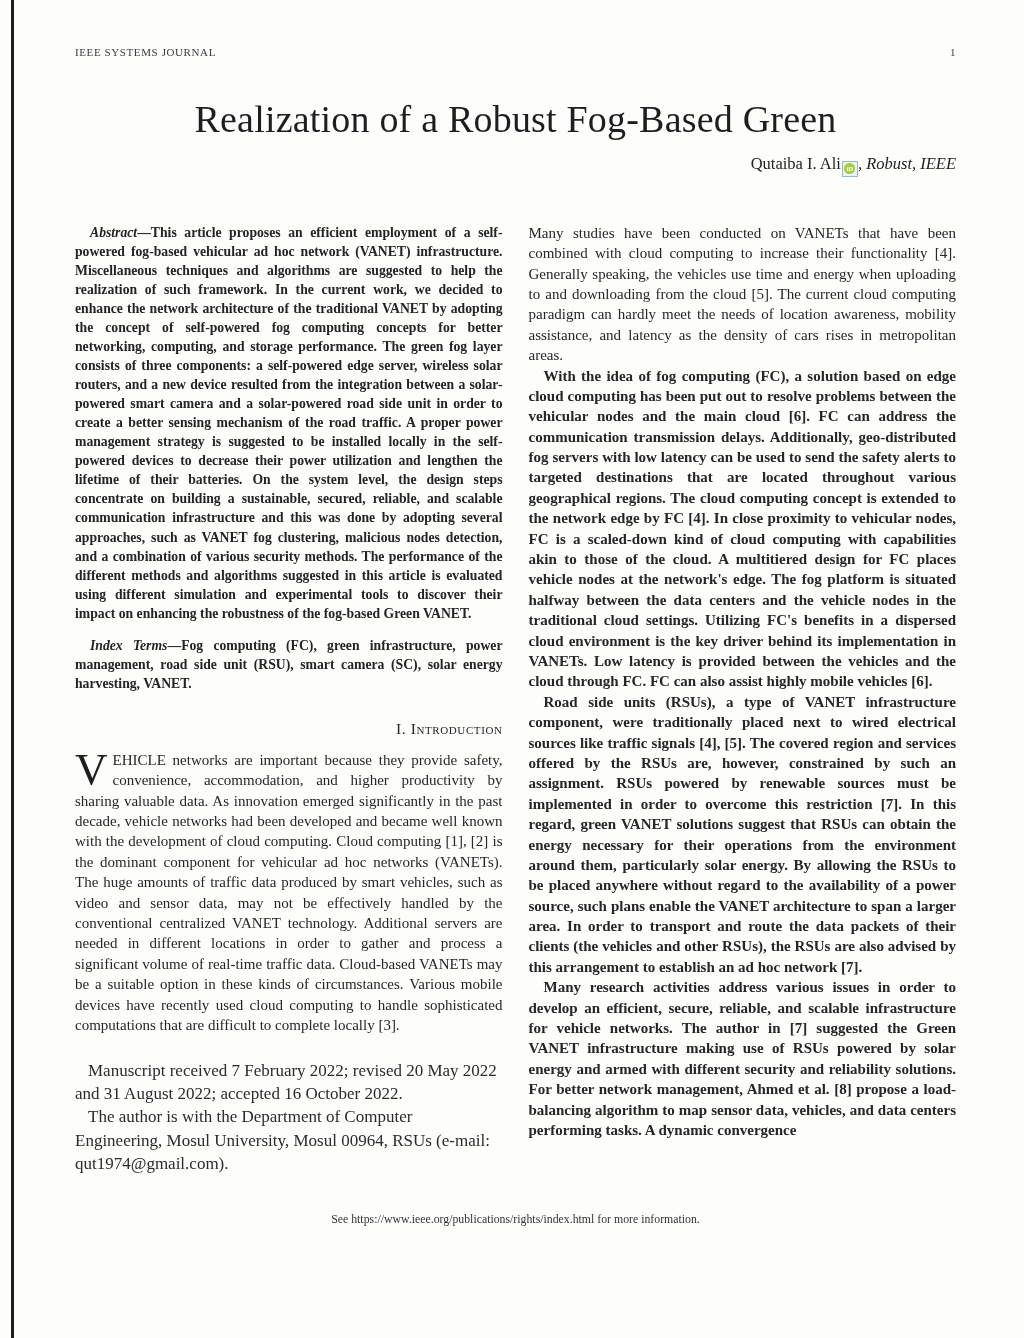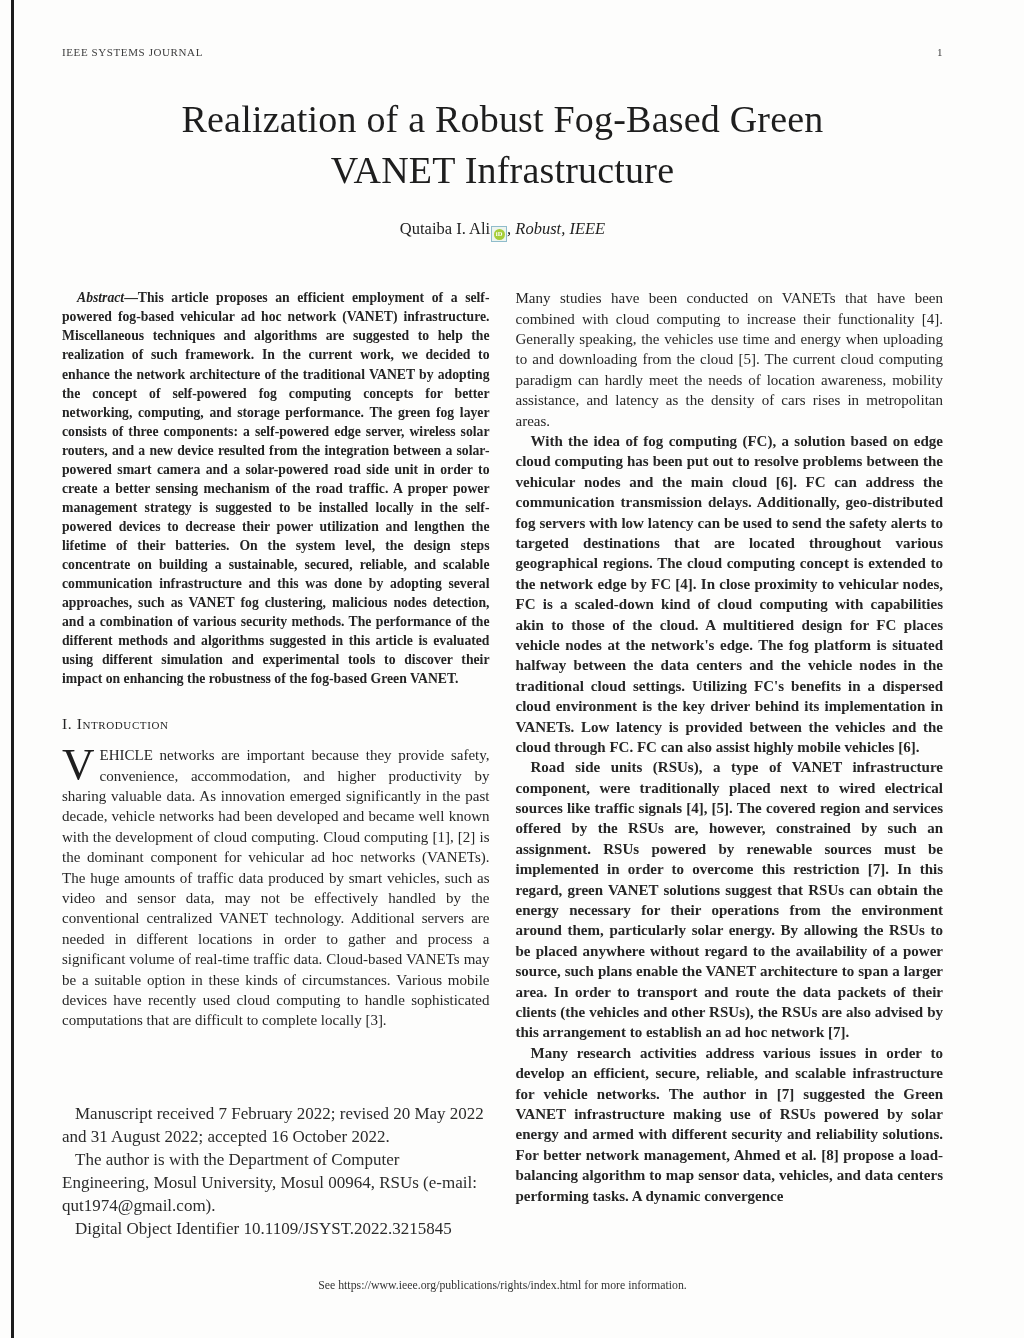--- a/index.html
+++ b/index.html
@@ -15,42 +15,42 @@
     overflow: hidden;
   }
   .scan-edge {
     position: absolute;
     left: 11px; top: 0;
     width: 3px; height: 100%;
     background: #1c1c1c;
   }
   .content {
     position: absolute;
-    left: 62px; top: 46px;
+    left: 75px; top: 46px;
     width: 881px;
   }
   .running-header {
     display: flex;
     justify-content: space-between;
     font-size: 11px;
     letter-spacing: 0.6px;
     color: #3c3c3c;
   }
   .paper-title {
     margin-top: 36px;
     text-align: center;
     font-size: 38px;
     font-weight: 400;
     line-height: 1.33;
     letter-spacing: 0.2px;
     color: #1e1e1e;
   }
   .author-line {
-    margin-top: 24px;
-    text-align: center;
+    margin-top: 9px;
+    text-align: right;
     font-size: 16.5px;
     color: #222;
   }
   .author-membership { font-style: italic; }
   .orcid-box {
     display: inline-flex;
     width: 16px; height: 16px;
     border: 1.5px solid #8fbccb;
     background: #edf4ee;
     align-items: center;
@@ -86,21 +86,21 @@
     line-height: 1.39;
     text-align: justify;
     text-indent: 15px;
     color: #242424;
   }
   .index-para { margin-top: 13px; }
   .lead-label { font-style: italic; font-weight: bold; }
   .section-heading {
     margin-top: 27px;
     margin-bottom: 12px;
-    text-align: left;
+    text-align: right;
     font-size: 15.5px;
     font-weight: 400;
     font-variant-caps: small-caps;
     letter-spacing: 0.6px;
     color: #242424;
   }
   .body-para {
     font-size: 15px;
     line-height: 1.36;
     text-align: justify;
@@ -138,43 +138,42 @@
 
   <div class="content">
 
     <div class="running-header">
       <span>IEEE SYSTEMS JOURNAL</span>
       <span>1</span>
     </div>
 
     <h1 class="paper-title">
       <span>Realization of a Robust Fog-Based Green</span><br>
-      <span>VANET Infrastructure</span>
     </h1>
 
     <div class="author-line">
       <span>Qutaiba I. Ali</span><span class="orcid-box">
           <span class="orcid-circle">iD</span>
         </span><span class="author-membership">, Robust, IEEE</span>
     </div>
 
     <div class="columns">
 
       <div class="col col-left">
         <p class="abstract-para"><span class="lead-label">Abstract</span><span>—This article proposes an efficient employment of a self-powered fog-based vehicular ad hoc network (VANET) infrastructure. Miscellaneous techniques and algorithms are suggested to help the realization of such framework. In the current work, we decided to enhance the network architecture of the traditional VANET by adopting the concept of self-powered fog computing concepts for better networking, computing, and storage performance. The green fog layer consists of three components: a self-powered edge server, wireless solar routers, and a new device resulted from the integration between a solar-powered smart camera and a solar-powered road side unit in order to create a better sensing mechanism of the road traffic. A proper power management strategy is suggested to be installed locally in the self-powered devices to decrease their power utilization and lengthen the lifetime of their batteries. On the system level, the design steps concentrate on building a sustainable, secured, reliable, and scalable communication infrastructure and this was done by adopting several approaches, such as VANET fog clustering, malicious nodes detection, and a combination of various security methods. The performance of the different methods and algorithms suggested in this article is evaluated using different simulation and experimental tools to discover their impact on enhancing the robustness of the fog-based Green VANET.</span></p>
 
+        <p class="index-para"><span class="lead-label">Index Terms</span><span>—Fog computing (FC), green infrastructure, power management, road side unit (RSU), smart camera (SC), solar energy harvesting, VANET.</span></p>
 
         <h2 class="section-heading">I. Introduction</h2>
 
         <p class="body-para"><span class="drop-cap">V</span><span>EHICLE networks are important because they provide safety, convenience, accommodation, and higher productivity by sharing valuable data. As innovation emerged significantly in the past decade, vehicle networks had been developed and became well known with the development of cloud computing. Cloud computing [1], [2] is the dominant component for vehicular ad hoc networks (VANETs). The huge amounts of traffic data produced by smart vehicles, such as video and sensor data, may not be effectively handled by the conventional centralized VANET technology. Additional servers are needed in different locations in order to gather and process a significant volume of real-time traffic data. Cloud-based VANETs may be a suitable option in these kinds of circumstances. Various mobile devices have recently used cloud computing to handle sophisticated computations that are difficult to complete locally [3].</span></p>
 
         <div class="footnotes">
           <p class="footnote">Manuscript received 7 February 2022; revised 20 May 2022 and 31 August 2022; accepted 16 October 2022.</p>
           <p class="footnote">The author is with the Department of Computer Engineering, Mosul University, Mosul 00964, RSUs (e-mail: qut1974@gmail.com).</p>
-          <p class="footnote">Digital Object Identifier 10.1109/JSYST.2022.3215845</p>
         </div>
       </div>
 
       <div class="col col-right">
         <p class="body-para">Many studies have been conducted on VANETs that have been combined with cloud computing to increase their functionality [4]. Generally speaking, the vehicles use time and energy when uploading to and downloading from the cloud [5]. The current cloud computing paradigm can hardly meet the needs of location awareness, mobility assistance, and latency as the density of cars rises in metropolitan areas.</p>
         <p class="body-para indent">With the idea of fog computing (FC), a solution based on edge cloud computing has been put out to resolve problems between the vehicular nodes and the main cloud [6]. FC can address the communication transmission delays. Additionally, geo-distributed fog servers with low latency can be used to send the safety alerts to targeted destinations that are located throughout various geographical regions. The cloud computing concept is extended to the network edge by FC [4]. In close proximity to vehicular nodes, FC is a scaled-down kind of cloud computing with capabilities akin to those of the cloud. A multitiered design for FC places vehicle nodes at the network's edge. The fog platform is situated halfway between the data centers and the vehicle nodes in the traditional cloud settings. Utilizing FC's benefits in a dispersed cloud environment is the key driver behind its implementation in VANETs. Low latency is provided between the vehicles and the cloud through FC. FC can also assist highly mobile vehicles [6].</p>
         <p class="body-para indent">Road side units (RSUs), a type of VANET infrastructure component, were traditionally placed next to wired electrical sources like traffic signals [4], [5]. The covered region and services offered by the RSUs are, however, constrained by such an assignment. RSUs powered by renewable sources must be implemented in order to overcome this restriction [7]. In this regard, green VANET solutions suggest that RSUs can obtain the energy necessary for their operations from the environment around them, particularly solar energy. By allowing the RSUs to be placed anywhere without regard to the availability of a power source, such plans enable the VANET architecture to span a larger area. In order to transport and route the data packets of their clients (the vehicles and other RSUs), the RSUs are also advised by this arrangement to establish an ad hoc network [7].</p>
         <p class="body-para indent">Many research activities address various issues in order to develop an efficient, secure, reliable, and scalable infrastructure for vehicle networks. The author in [7] suggested the Green VANET infrastructure making use of RSUs powered by solar energy and armed with different security and reliability solutions. For better network management, Ahmed et al. [8] propose a load-balancing algorithm to map sensor data, vehicles, and data centers performing tasks. A dynamic convergence</p>
       </div>
 

